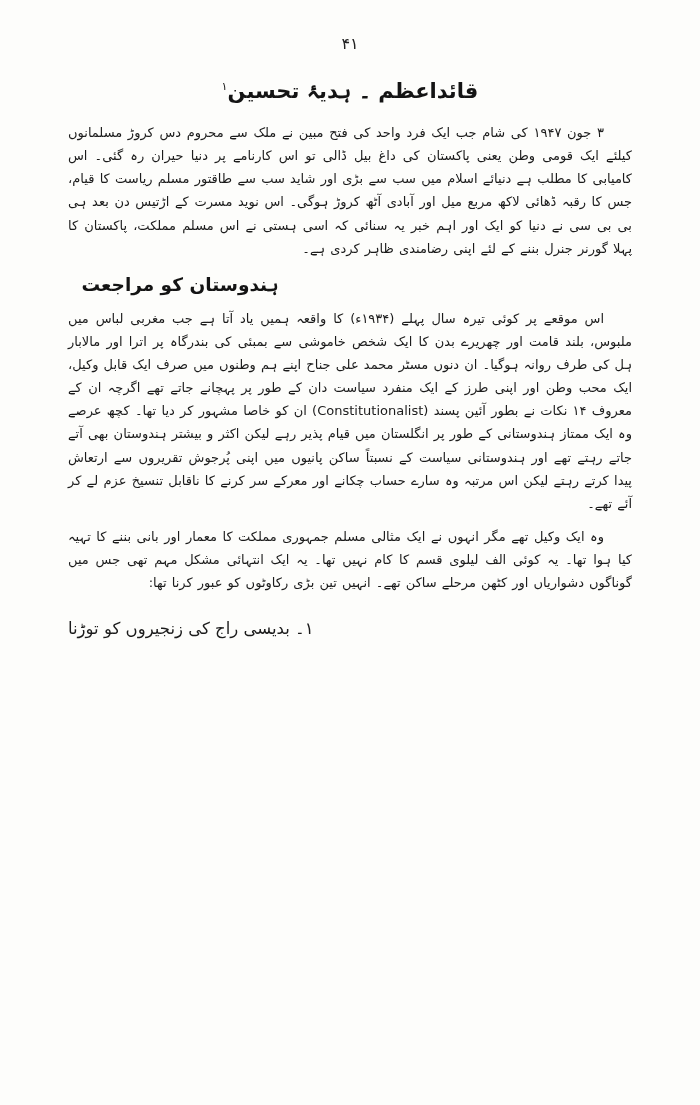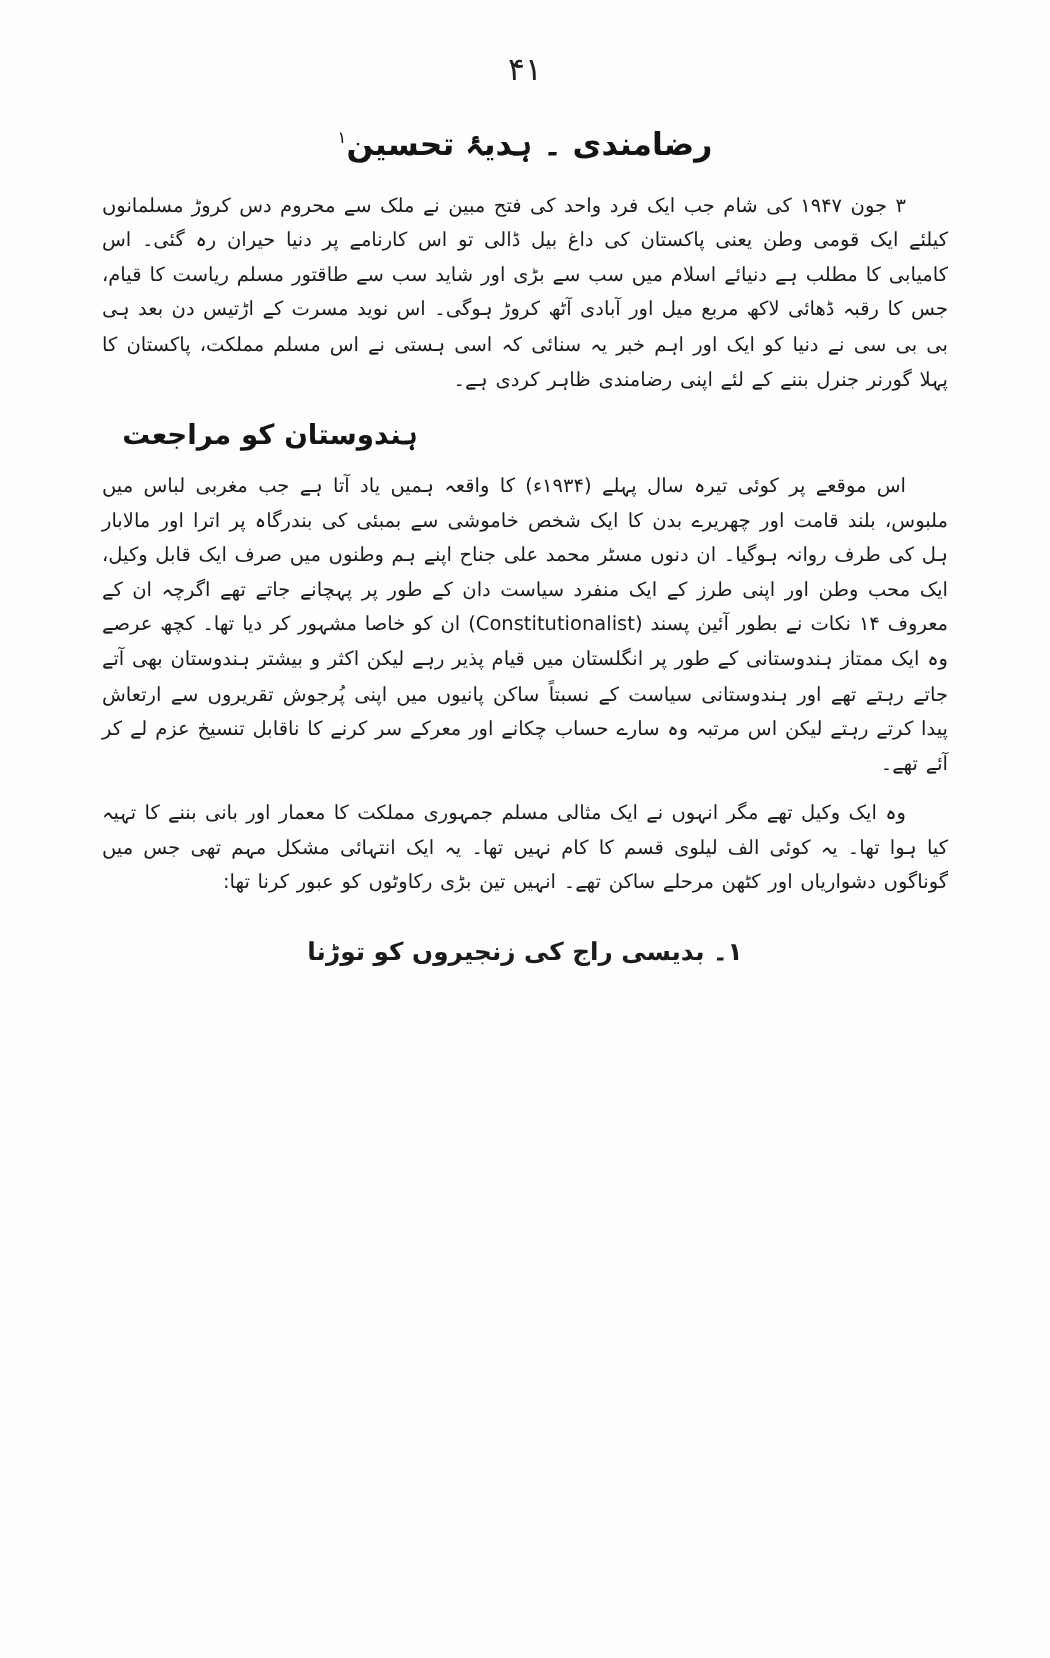--- a/index.html
+++ b/index.html
@@ -15,21 +15,21 @@
     background: #fdfdfb;
     color: #1b1b1b;
     direction: rtl;
     box-sizing: border-box;
     padding: 34px 68px 30px 68px;
     overflow: hidden;
     font-family: "DejaVu Sans", sans-serif;
   }
   .page-number {
     text-align: center;
-    font-size: 21px;
+    font-size: 16px;
     letter-spacing: 1px;
     margin-bottom: 26px;
     color: #222;
   }
   .chapter-heading {
     text-align: center;
     font-size: 21px;
     font-weight: bold;
     margin: 10px 0 6px 0;
     color: #141414;
@@ -57,35 +57,34 @@
     font-size: 18.5px;
     font-weight: bold;
     text-align: center;
     white-space: nowrap;
     margin: 14px 340px 12px 0;
     color: #141414;
   }
   .list-item {
     font-size: 16.5px;
     line-height: 1.78;
-    text-align: center;
+    text-align: left;
     margin: 20px 0 0 0;
-    font-weight: bold;
   }
 </style>
 </head>
 <body>
 
 <div class="scan-page">
 
   <div class="page-number">۴۱</div>
 
 
   <h2 class="doc-title">
-    <span>رضامندی ۔ ہدیۂ تحسین</span><sup>۱</sup>
+    <span>قائداعظم ۔ ہدیۂ تحسین</span><sup>۱</sup>
   </h2>
 
   <p class="body-para">۳ جون ۱۹۴۷ کی شام جب ایک فرد واحد کی فتح مبین نے ملک سے محروم دس کروڑ مسلمانوں کیلئے ایک قومی وطن یعنی پاکستان کی داغ بیل ڈالی تو اس کارنامے پر دنیا حیران رہ گئی۔ اس کامیابی کا مطلب ہے دنیائے اسلام میں سب سے بڑی اور شاید سب سے طاقتور مسلم ریاست کا قیام، جس کا رقبہ ڈھائی لاکھ مربع میل اور آبادی آٹھ کروڑ ہوگی۔ اس نوید مسرت کے اڑتیس دن بعد ہی بی بی سی نے دنیا کو ایک اور اہم خبر یہ سنائی کہ اسی ہستی نے اس مسلم مملکت، پاکستان کا پہلا گورنر جنرل بننے کے لئے اپنی رضامندی ظاہر کردی ہے۔</p>
 
   <h3 class="section-heading">ہندوستان کو مراجعت</h3>
 
   <p class="body-para">اس موقعے پر کوئی تیرہ سال پہلے (۱۹۳۴ء) کا واقعہ ہمیں یاد آتا ہے جب مغربی لباس میں ملبوس، بلند قامت اور چھریرے بدن کا ایک شخص خاموشی سے بمبئی کی بندرگاہ پر اترا اور مالابار ہل کی طرف روانہ ہوگیا۔ ان دنوں مسٹر محمد علی جناح اپنے ہم وطنوں میں صرف ایک قابل وکیل، ایک محب وطن اور اپنی طرز کے ایک منفرد سیاست دان کے طور پر پہچانے جاتے تھے اگرچہ ان کے معروف ۱۴ نکات نے بطور آئین پسند (Constitutionalist) ان کو خاصا مشہور کر دیا تھا۔ کچھ عرصے وہ ایک ممتاز ہندوستانی کے طور پر انگلستان میں قیام پذیر رہے لیکن اکثر و بیشتر ہندوستان بھی آتے جاتے رہتے تھے اور ہندوستانی سیاست کے نسبتاً ساکن پانیوں میں اپنی پُرجوش تقریروں سے ارتعاش پیدا کرتے رہتے لیکن اس مرتبہ وہ سارے حساب چکانے اور معرکے سر کرنے کا ناقابل تنسیخ عزم لے کر آئے تھے۔</p>
 
   <p class="body-para">وہ ایک وکیل تھے مگر انہوں نے ایک مثالی مسلم جمہوری مملکت کا معمار اور بانی بننے کا تہیہ کیا ہوا تھا۔ یہ کوئی الف لیلوی قسم کا کام نہیں تھا۔ یہ ایک انتہائی مشکل مہم تھی جس میں گوناگوں دشواریاں اور کٹھن مرحلے ساکن تھے۔ انہیں تین بڑی رکاوٹوں کو عبور کرنا تھا:</p>
 

